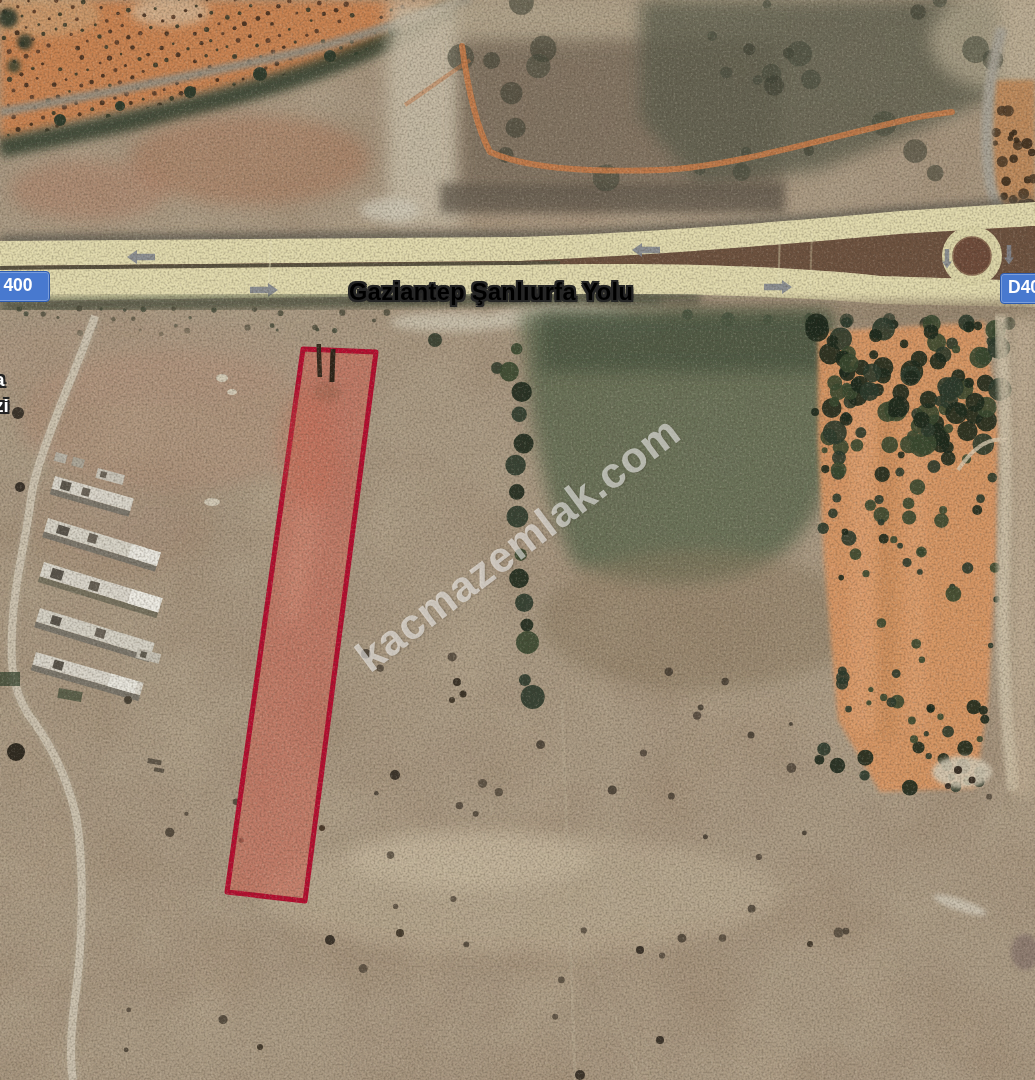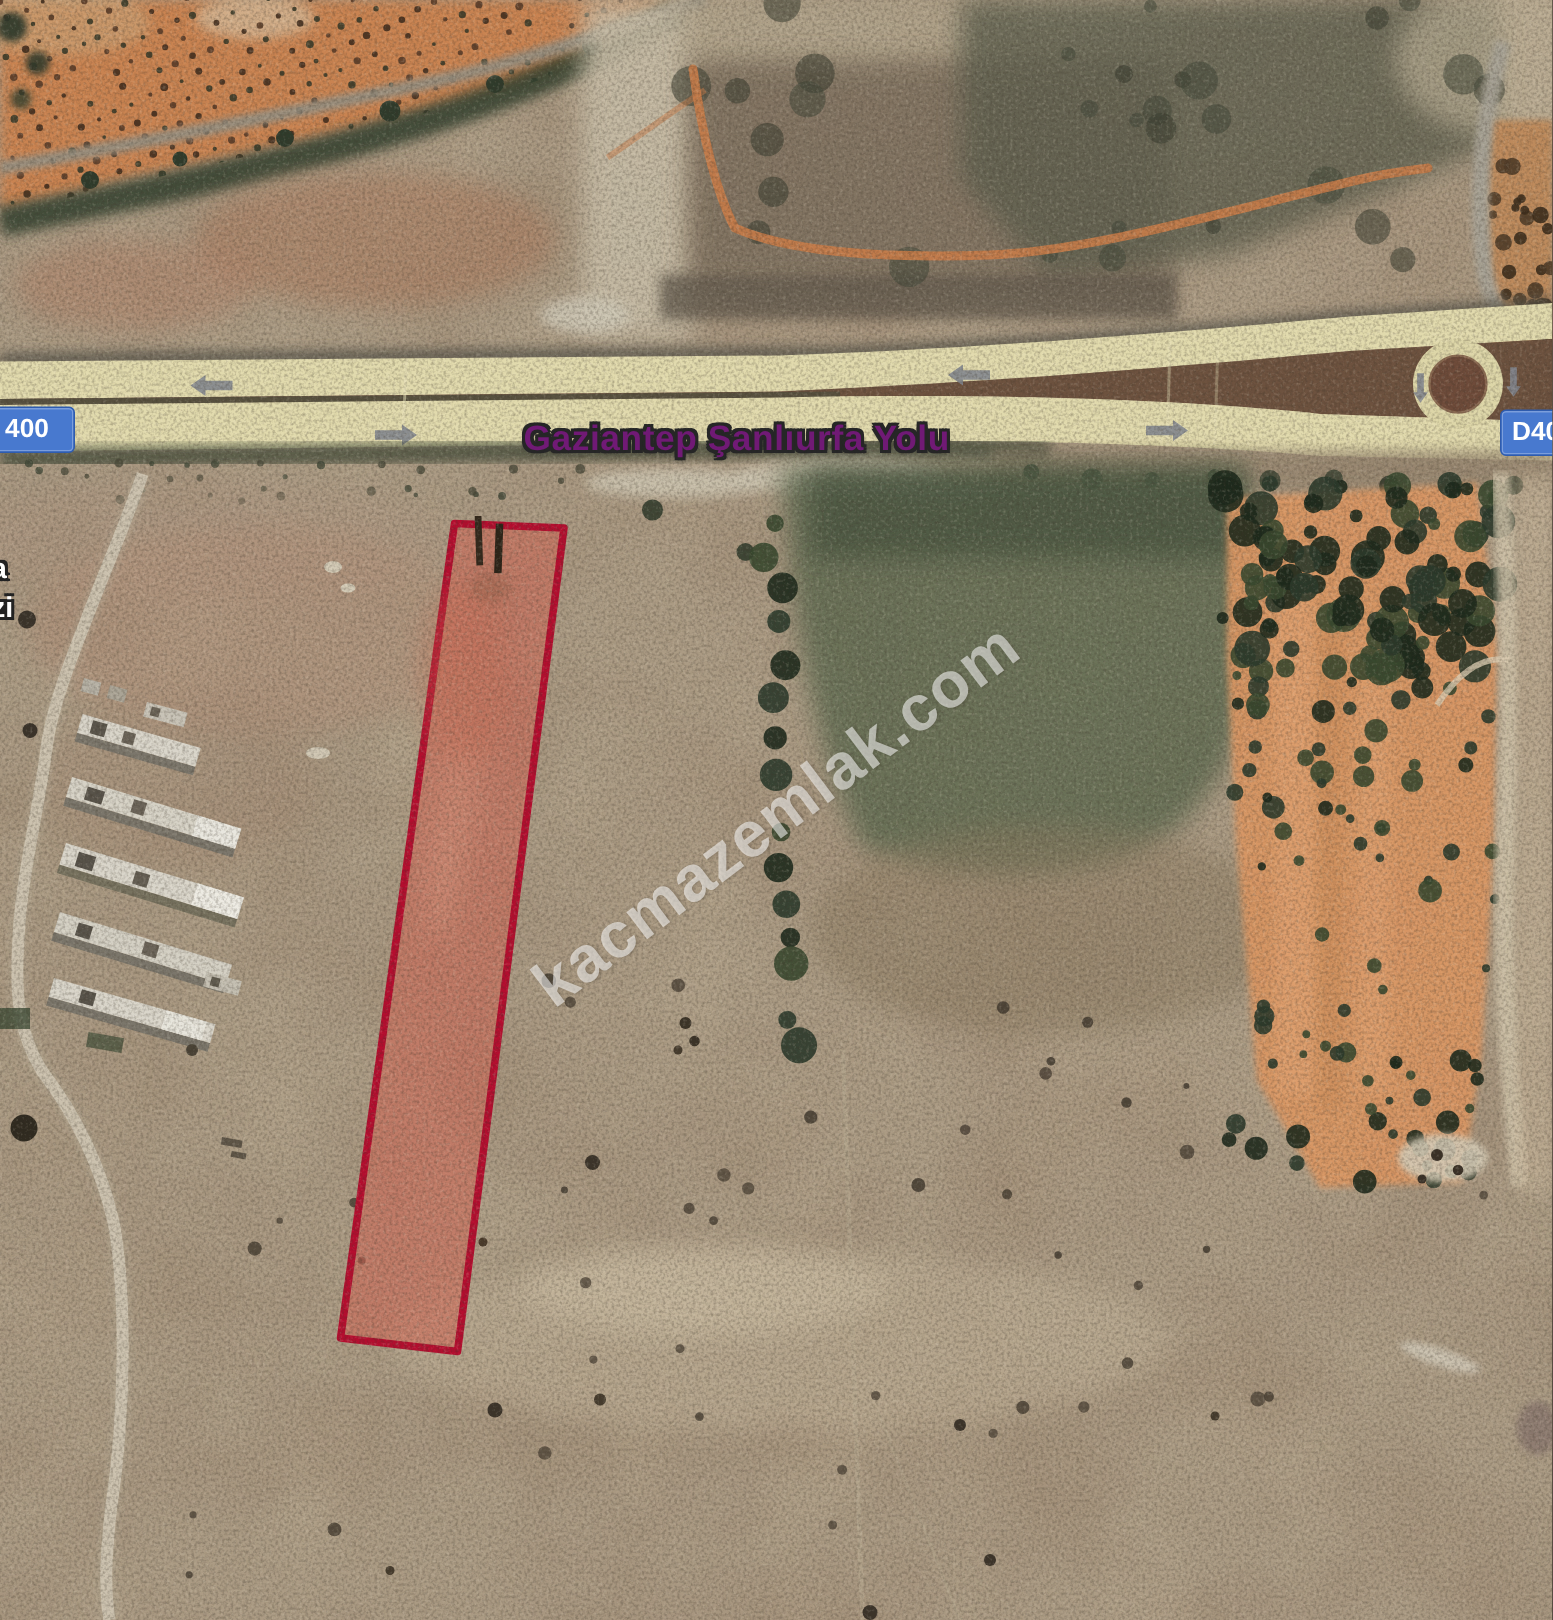--- a/index.html
+++ b/index.html
@@ -2,21 +2,21 @@
 <html><head>
 <meta charset="utf-8">
 <style>
   html,body{margin:0;padding:0;background:#000;}
   #map{position:relative;width:1035px;height:1080px;overflow:hidden;
        font-family:"Liberation Sans",sans-serif;background:#ab9b84;}
   #map svg{position:absolute;left:0;top:0;}
   .overlay{position:absolute;pointer-events:none;}
   .road-label{
     left:349px;top:279px;
-    font-size:23.5px;font-weight:bold;color:#701a75;letter-spacing:.4px;white-space:nowrap;
+    font-size:23.5px;font-weight:bold;color:#000000;letter-spacing:.4px;white-space:nowrap;
     text-shadow:-2px -2px 0 #262626,2px -2px 0 #262626,-2px 2px 0 #262626,2px 2px 0 #262626,
                 0 -2px 0 #262626,0 2px 0 #262626,-2px 0 0 #262626,2px 0 0 #262626,0 2px 4px rgba(0,0,0,.45);
   }
   .shield{
     position:absolute;height:29px;background:#4879cf;border:1px solid #2f5cae;border-radius:4px;
     color:#fff;font-weight:bold;font-size:17.5px;line-height:27px;text-align:center;
     box-shadow:inset 0 0 0 1px rgba(255,255,255,.28);
   }
   .shield.left{left:-14px;top:271px;width:62px;}
   .shield.right{left:1000px;top:273px;width:62px;text-align:left;padding-left:7px;}

